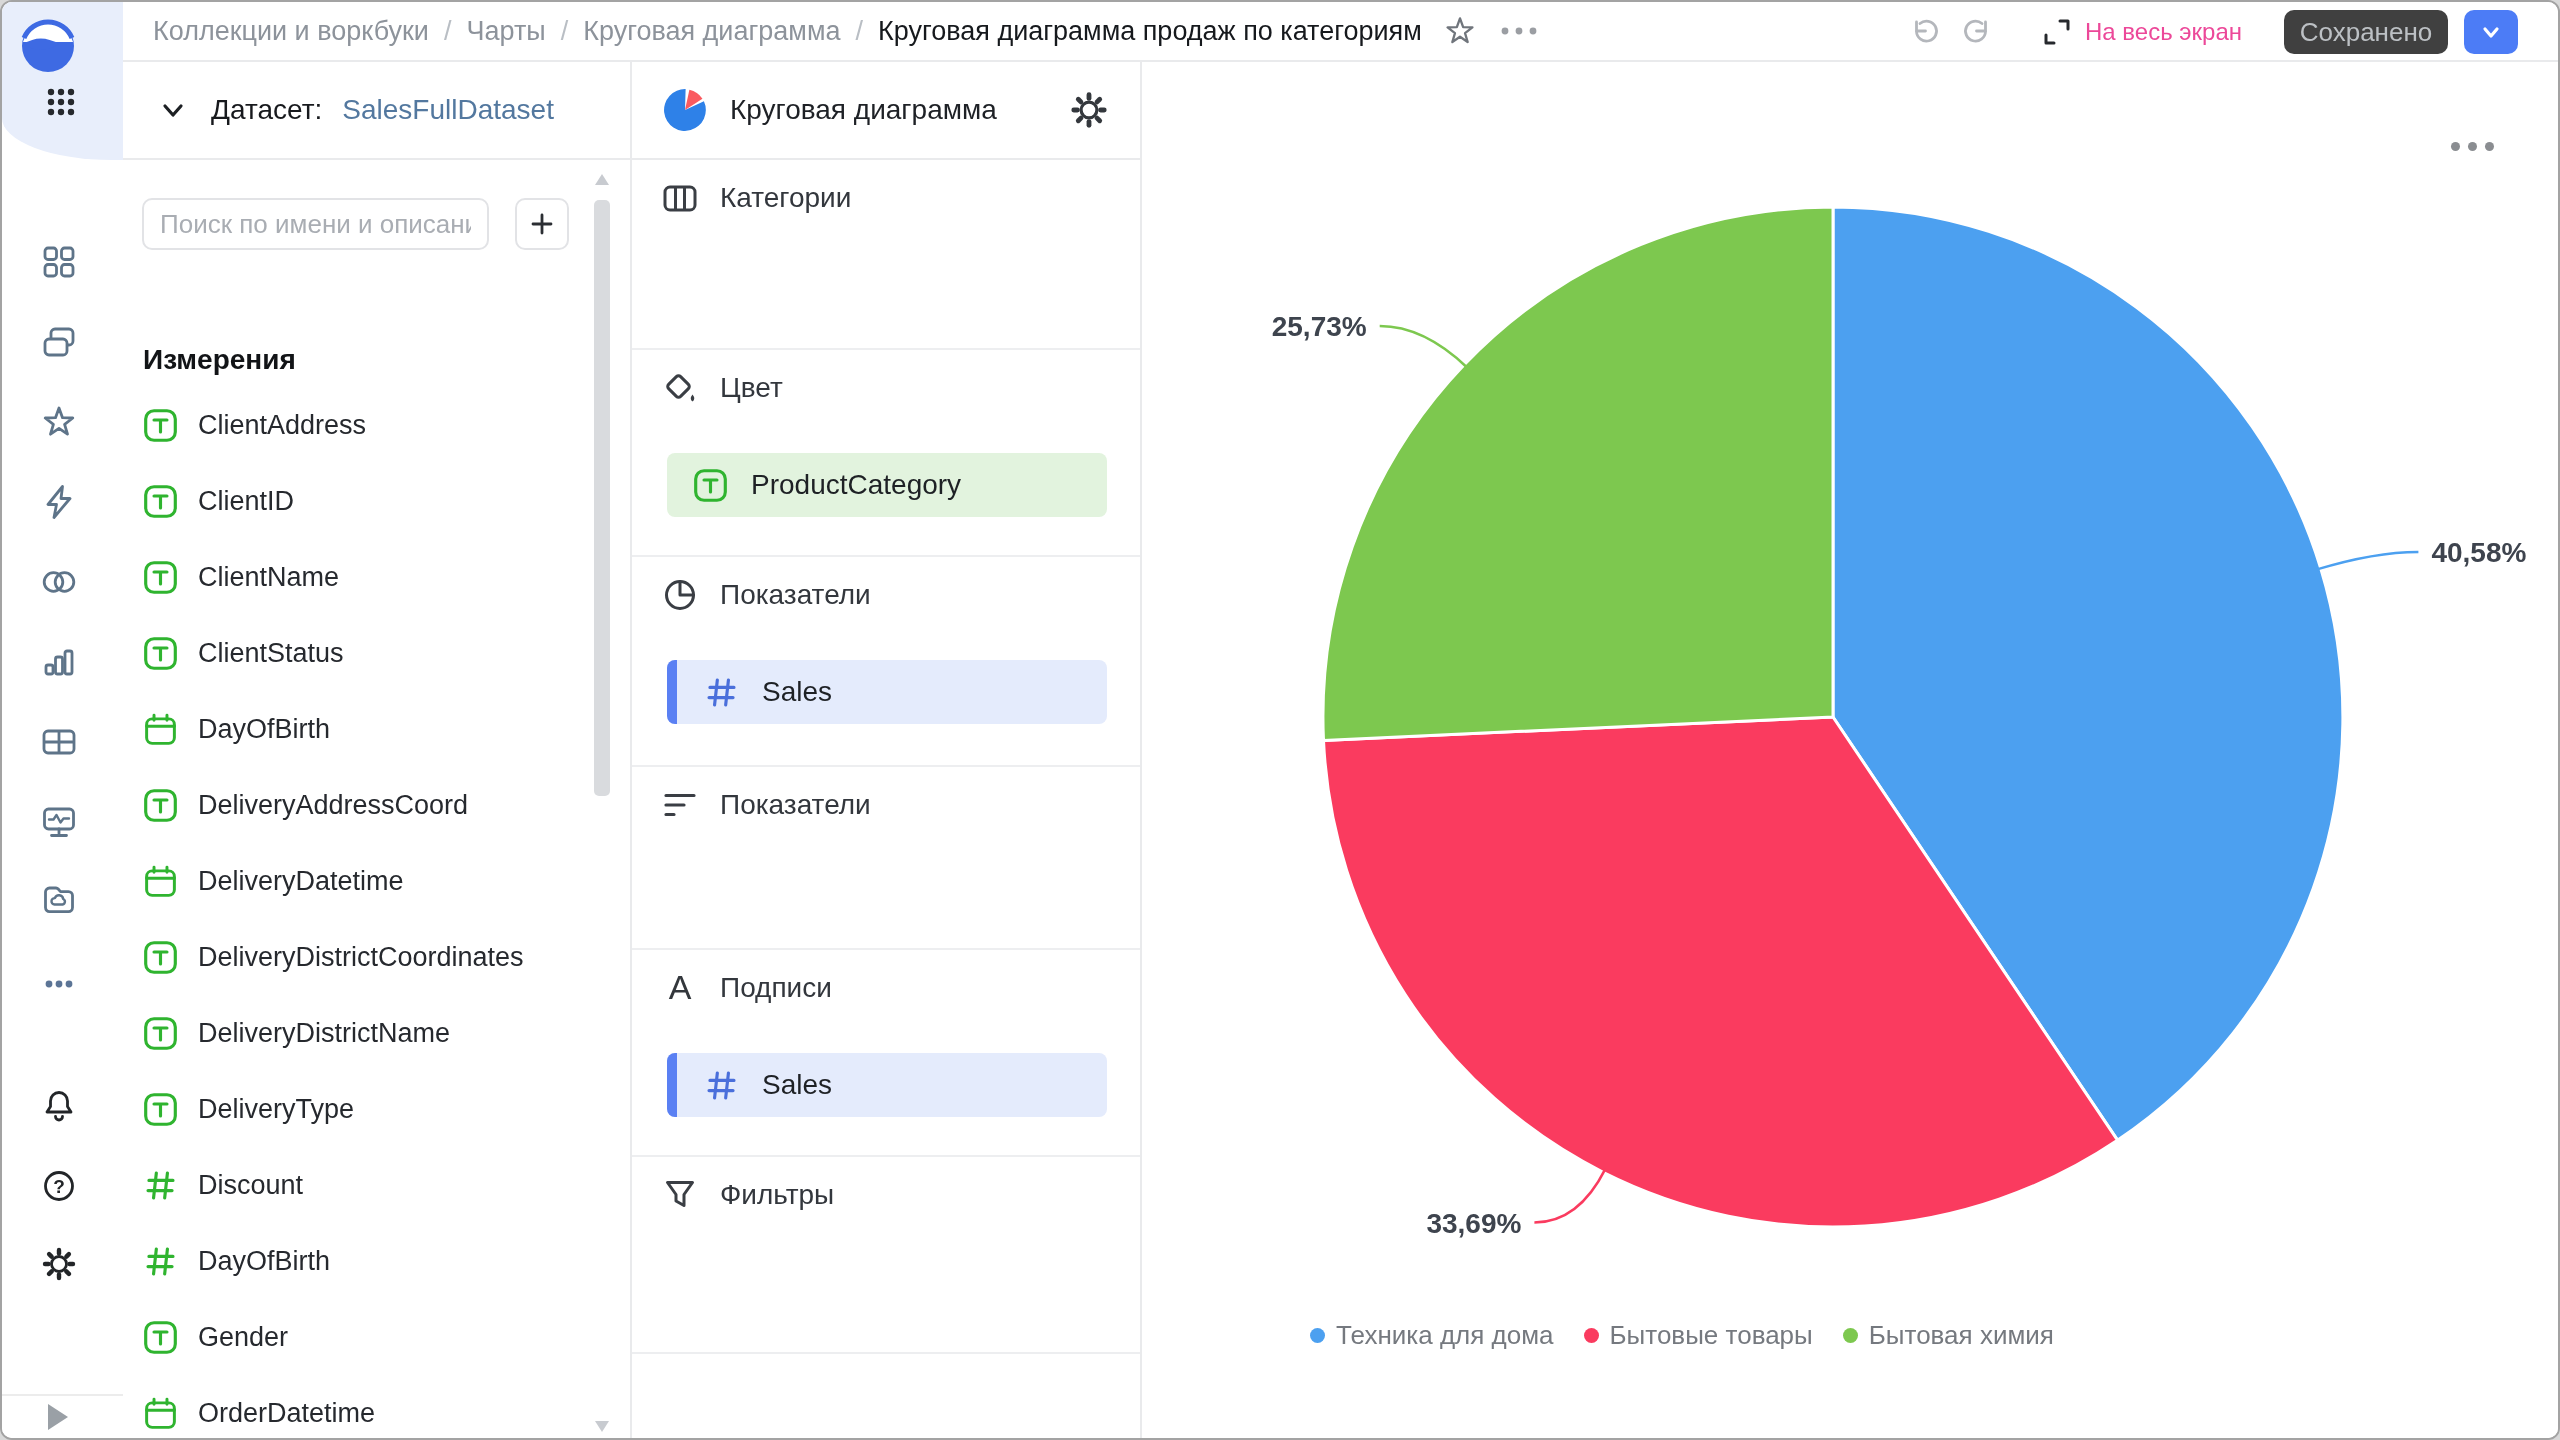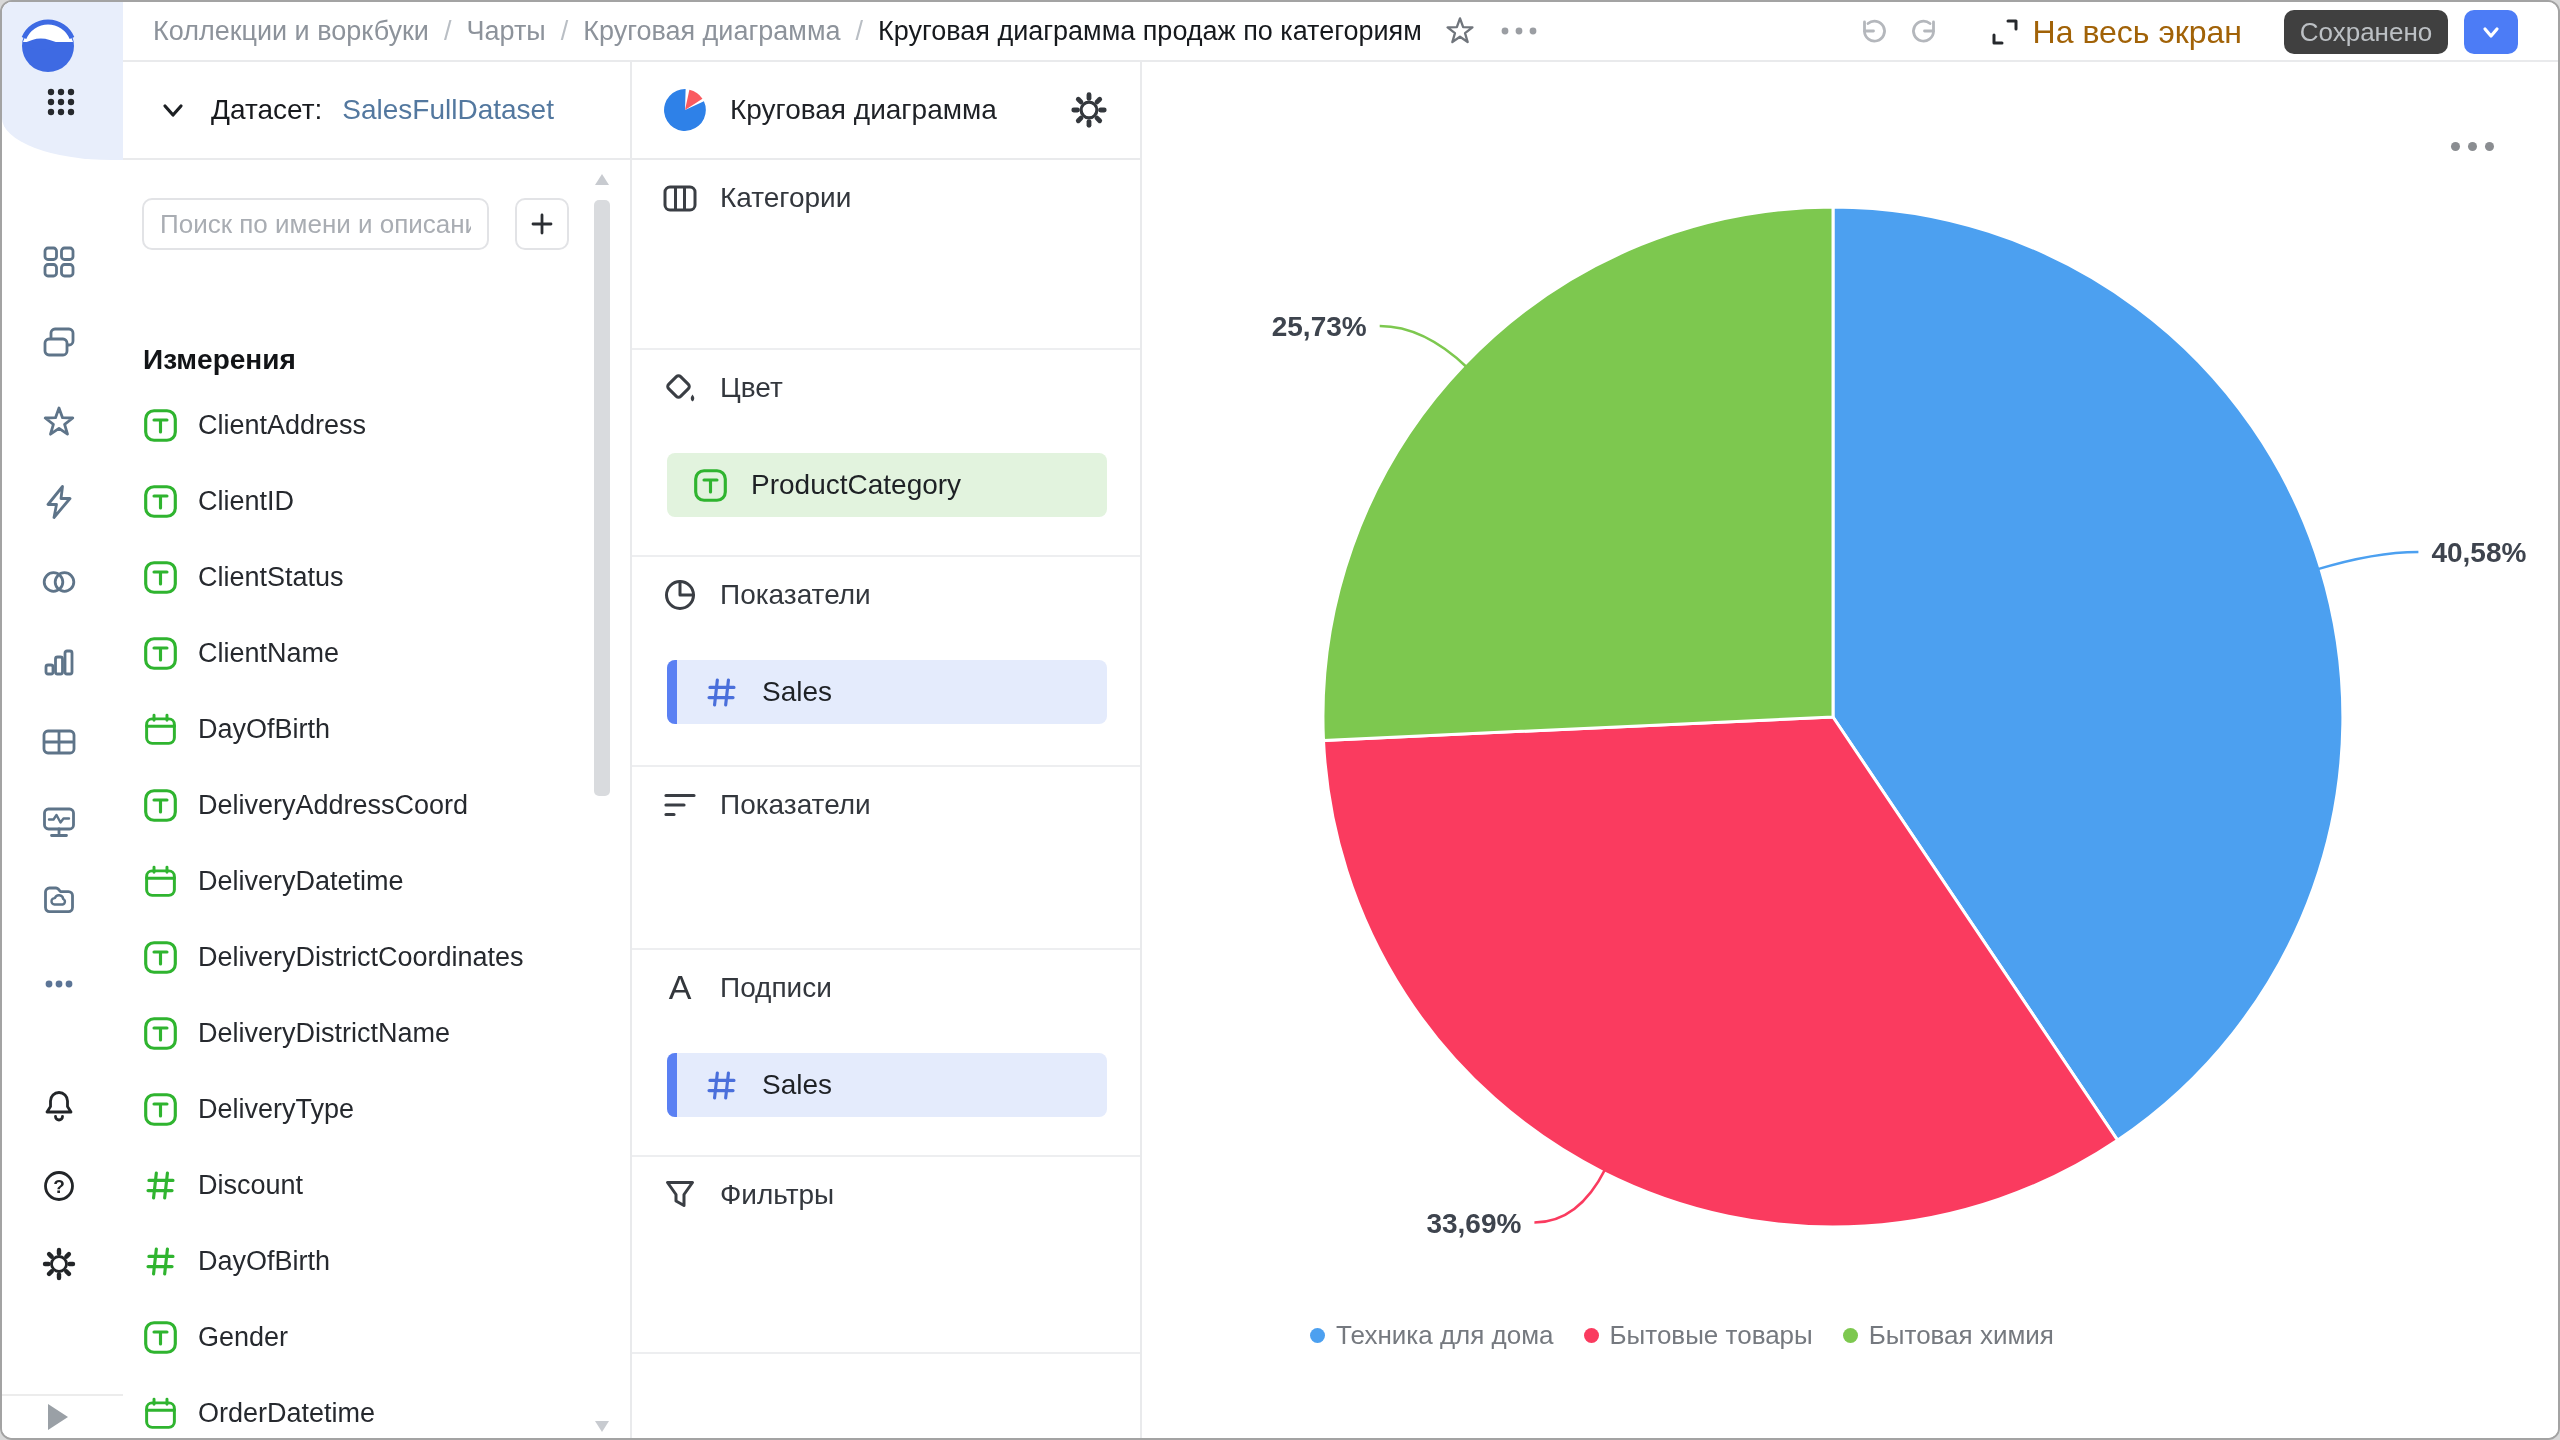--- a/index.html
+++ b/index.html
@@ -9,21 +9,21 @@
   svg{display:block}
   
   .topbar{position:absolute;left:121px;top:0;right:0;height:60px;background:#fff;
     border-bottom:2px solid #e9eaec;display:flex;align-items:center;padding-left:30px;box-sizing:border-box;}
   .crumbs{display:flex;align-items:center;gap:15px;font-size:27px;color:#8d939b;white-space:nowrap;}
   .crumb{color:#8d939b;cursor:pointer}
   .crumb.current{color:#16191d}
   .sep{color:#b9bec4}
   .topbar-right{position:absolute;right:40px;top:0;height:60px;display:flex;align-items:center;}
   .tb-icon{margin-left:20px;cursor:pointer}
-  .fullscreen-label{font-size:32px;color:#a16207;margin-left:10px;cursor:pointer}
+  .fullscreen-label{font-size:24px;color:#ec4899;margin-left:10px;cursor:pointer}
   .saved-btn{margin-left:42px;width:164px;height:44px;border-radius:10px;background:#404040;
     border:none;font-size:26px;color:#bcc0c4;font-family:inherit;display:flex;align-items:center;justify-content:center;}
   .save-menu-btn{margin-left:16px;width:54px;height:44px;border-radius:10px;background:#4c7cf6;border:none;
     display:flex;align-items:center;justify-content:center;cursor:pointer}
   
   .sidebar{position:absolute;left:0;top:0;width:121px;height:100%;background:#fff;z-index:6;}
   .sidebar-top{position:absolute;left:0;top:0;width:121px;height:158px;background:#e8eefb;
     border-bottom-left-radius:110px 42px;}
   .rail-icon{position:absolute;left:37px;width:40px;height:40px;cursor:pointer}
   .logo{position:absolute;left:14px;top:12px;cursor:pointer}
@@ -295,28 +295,28 @@
             <rect x="4" y="4" width="32" height="32" rx="9" fill="none" stroke="#2FB42F" stroke-width="3.4"></rect>
             <path d="M13 14 H27 M20 14 V27" stroke="#2FB42F" stroke-width="3.4" stroke-linecap="round"></path>
           </svg>
           <span class="field-name">ClientID</span>
         </div>
         <div class="field-row">
           <svg width="37" height="37" viewBox="0 0 40 40">
             <rect x="4" y="4" width="32" height="32" rx="9" fill="none" stroke="#2FB42F" stroke-width="3.4"></rect>
             <path d="M13 14 H27 M20 14 V27" stroke="#2FB42F" stroke-width="3.4" stroke-linecap="round"></path>
           </svg>
+          <span class="field-name">ClientName</span>
+        </div>
+        <div class="field-row">
+          <svg width="37" height="37" viewBox="0 0 40 40">
+            <rect x="4" y="4" width="32" height="32" rx="9" fill="none" stroke="#2FB42F" stroke-width="3.4"></rect>
+            <path d="M13 14 H27 M20 14 V27" stroke="#2FB42F" stroke-width="3.4" stroke-linecap="round"></path>
+          </svg>
           <span class="field-name">ClientStatus</span>
-        </div>
-        <div class="field-row">
-          <svg width="37" height="37" viewBox="0 0 40 40">
-            <rect x="4" y="4" width="32" height="32" rx="9" fill="none" stroke="#2FB42F" stroke-width="3.4"></rect>
-            <path d="M13 14 H27 M20 14 V27" stroke="#2FB42F" stroke-width="3.4" stroke-linecap="round"></path>
-          </svg>
-          <span class="field-name">ClientName</span>
         </div>
         <div class="field-row">
           <svg width="37" height="37" viewBox="0 0 40 40">
             <rect x="5" y="8.5" width="30" height="26.5" rx="6" fill="none" stroke="#2FB42F" stroke-width="3.2"></rect>
             <path d="M5 16.5 H35 M13 4.5 V10 M27 4.5 V10" stroke="#2FB42F" stroke-width="3.2" stroke-linecap="round"></path>
           </svg>
           <span class="field-name">DayOfBirth</span>
         </div>
         <div class="field-row">
           <svg width="37" height="37" viewBox="0 0 40 40">

